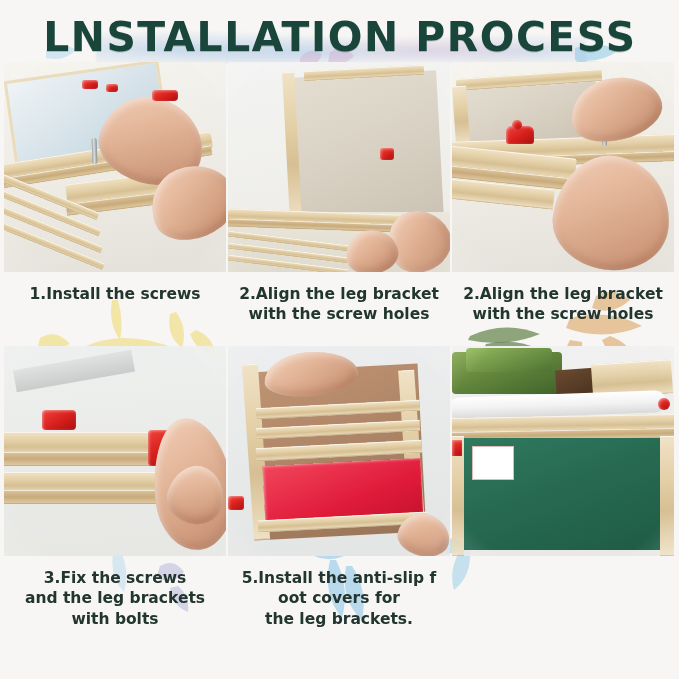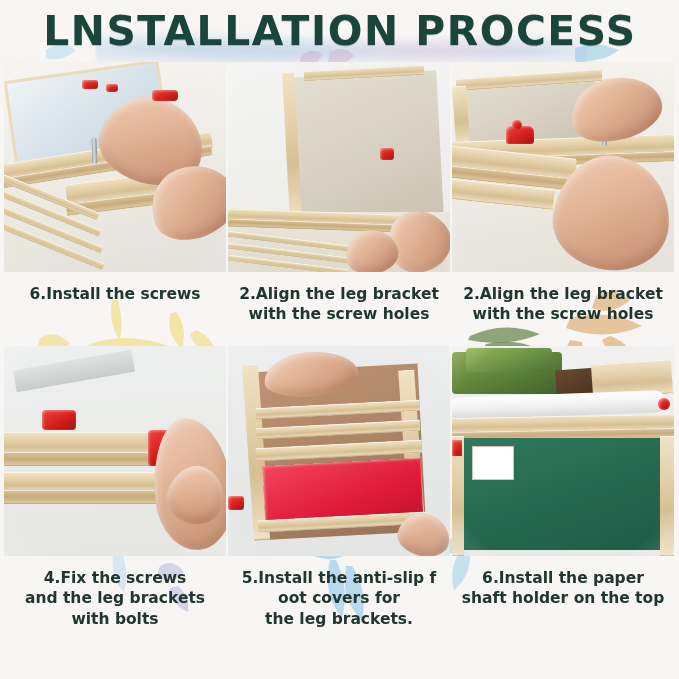--- a/index.html
+++ b/index.html
@@ -31,20 +31,21 @@
   }
 
   
   .title-wrap {
     position: absolute;
     left: 0;
     top: 8px;
     width: 679px;
     height: 58px;
     display: flex;
+    align-items: center;
     justify-content: center;
   }
   .title-wash {
     position: absolute;
     left: 96px;
     top: 6px;
     width: 490px;
     height: 50px;
     background:
       radial-gradient(ellipse 60% 55% at 18% 70%, rgba(150,185,225,0.45), rgba(150,185,225,0) 70%),
@@ -238,21 +239,21 @@
             <div class="wood" style="left:-12px;top:130px;width:110px;height:8px;transform:rotate(22deg);"></div>
             <div class="wood" style="left:-16px;top:146px;width:116px;height:7px;transform:rotate(22deg);"></div>
             <div class="wood" style="left:-18px;top:162px;width:120px;height:7px;transform:rotate(22deg);"></div>
             <div class="wood" style="left:-20px;top:178px;width:124px;height:7px;transform:rotate(22deg);"></div>
             <div class="redpart" style="left:78px;top:18px;width:16px;height:9px;border-radius:3px;"></div>
             <div class="redpart" style="left:102px;top:22px;width:12px;height:8px;border-radius:3px;"></div>
             <div class="redpart" style="left:148px;top:28px;width:26px;height:11px;border-radius:4px;"></div>
           </div>
         </div>
       </div>
-      <div class="caption">6.Install the screws</div>
+      <div class="caption">1.Install the screws</div>
     </div>
 
     <div class="cell c1 r0">
       <div class="photo">
         <div class="photo-inner">
           <div class="scene">
             <div class="fabric" style="left:0;top:0;width:222px;height:210px;background:linear-gradient(170deg,#f3f4f3 0%,#eceae4 100%);"></div>
             <div class="board-gray" style="left:62px;top:12px;width:150px;height:144px;transform:rotate(-3deg);"></div>
             <div class="wood" style="left:58px;top:10px;width:12px;height:148px;transform:rotate(-3deg);"></div>
             <div class="wood" style="left:76px;top:6px;width:120px;height:10px;transform:rotate(-3deg);"></div>
@@ -308,21 +309,21 @@
             <div class="wood" style="left:-6px;top:86px;width:170px;height:24px;border-radius:3px;"></div>
             <div class="wood dark" style="left:-6px;top:106px;width:170px;height:14px;"></div>
             <div class="wood" style="left:-6px;top:126px;width:160px;height:22px;border-radius:3px;"></div>
             <div class="wood dark" style="left:-6px;top:144px;width:160px;height:14px;"></div>
             <div class="redpart" style="left:144px;top:84px;width:26px;height:36px;border-radius:4px;"></div>
             <div class="hand" style="left:150px;top:72px;width:78px;height:132px;transform:rotate(-6deg);"></div>
             <div class="hand" style="left:164px;top:120px;width:56px;height:58px;transform:rotate(18deg);"></div>
           </div>
         </div>
       </div>
-      <div class="caption">4.Fix the screws
+      <div class="caption">3.Fix the screws
 and the leg brackets
 with bolts</div>
     </div>
 
     <div class="cell c1 r1">
       <div class="photo">
         <div class="photo-inner">
           <div class="scene">
             <div class="fabric" style="left:0;top:0;width:222px;height:210px;background:linear-gradient(170deg,#eceeef 0%,#e3e5e4 100%);"></div>
             <div class="board-gray" style="left:22px;top:22px;width:172px;height:168px;background:linear-gradient(160deg,#b9855f,#8a5f3e);transform:rotate(-3deg);opacity:0.85;"></div>
@@ -358,18 +359,16 @@
             <div class="wood" style="left:-6px;top:70px;width:230px;height:16px;transform:rotate(-1deg);"></div>
             <div class="wood dark" style="left:-6px;top:84px;width:230px;height:10px;transform:rotate(-1deg);"></div>
             <div class="board-gray" style="left:4px;top:92px;width:212px;height:112px;background:linear-gradient(160deg,#2f7a5e 0%,#276a52 45%,#1f5b46 100%);"></div>
             <div class="board-gray" style="left:20px;top:100px;width:40px;height:32px;background:#ffffff;border:1px solid #e0b9b9;"></div>
             <div class="wood" style="left:0px;top:90px;width:12px;height:120px;"></div>
             <div class="wood" style="left:208px;top:90px;width:14px;height:120px;"></div>
             <div class="redpart" style="left:0px;top:94px;width:10px;height:16px;"></div>
           </div>
         </div>
       </div>
-      <div class="caption">6.Install the paper
-shaft holder on the top</div>
     </div>
 
   </div>
 </div>
 
 </body></html>

